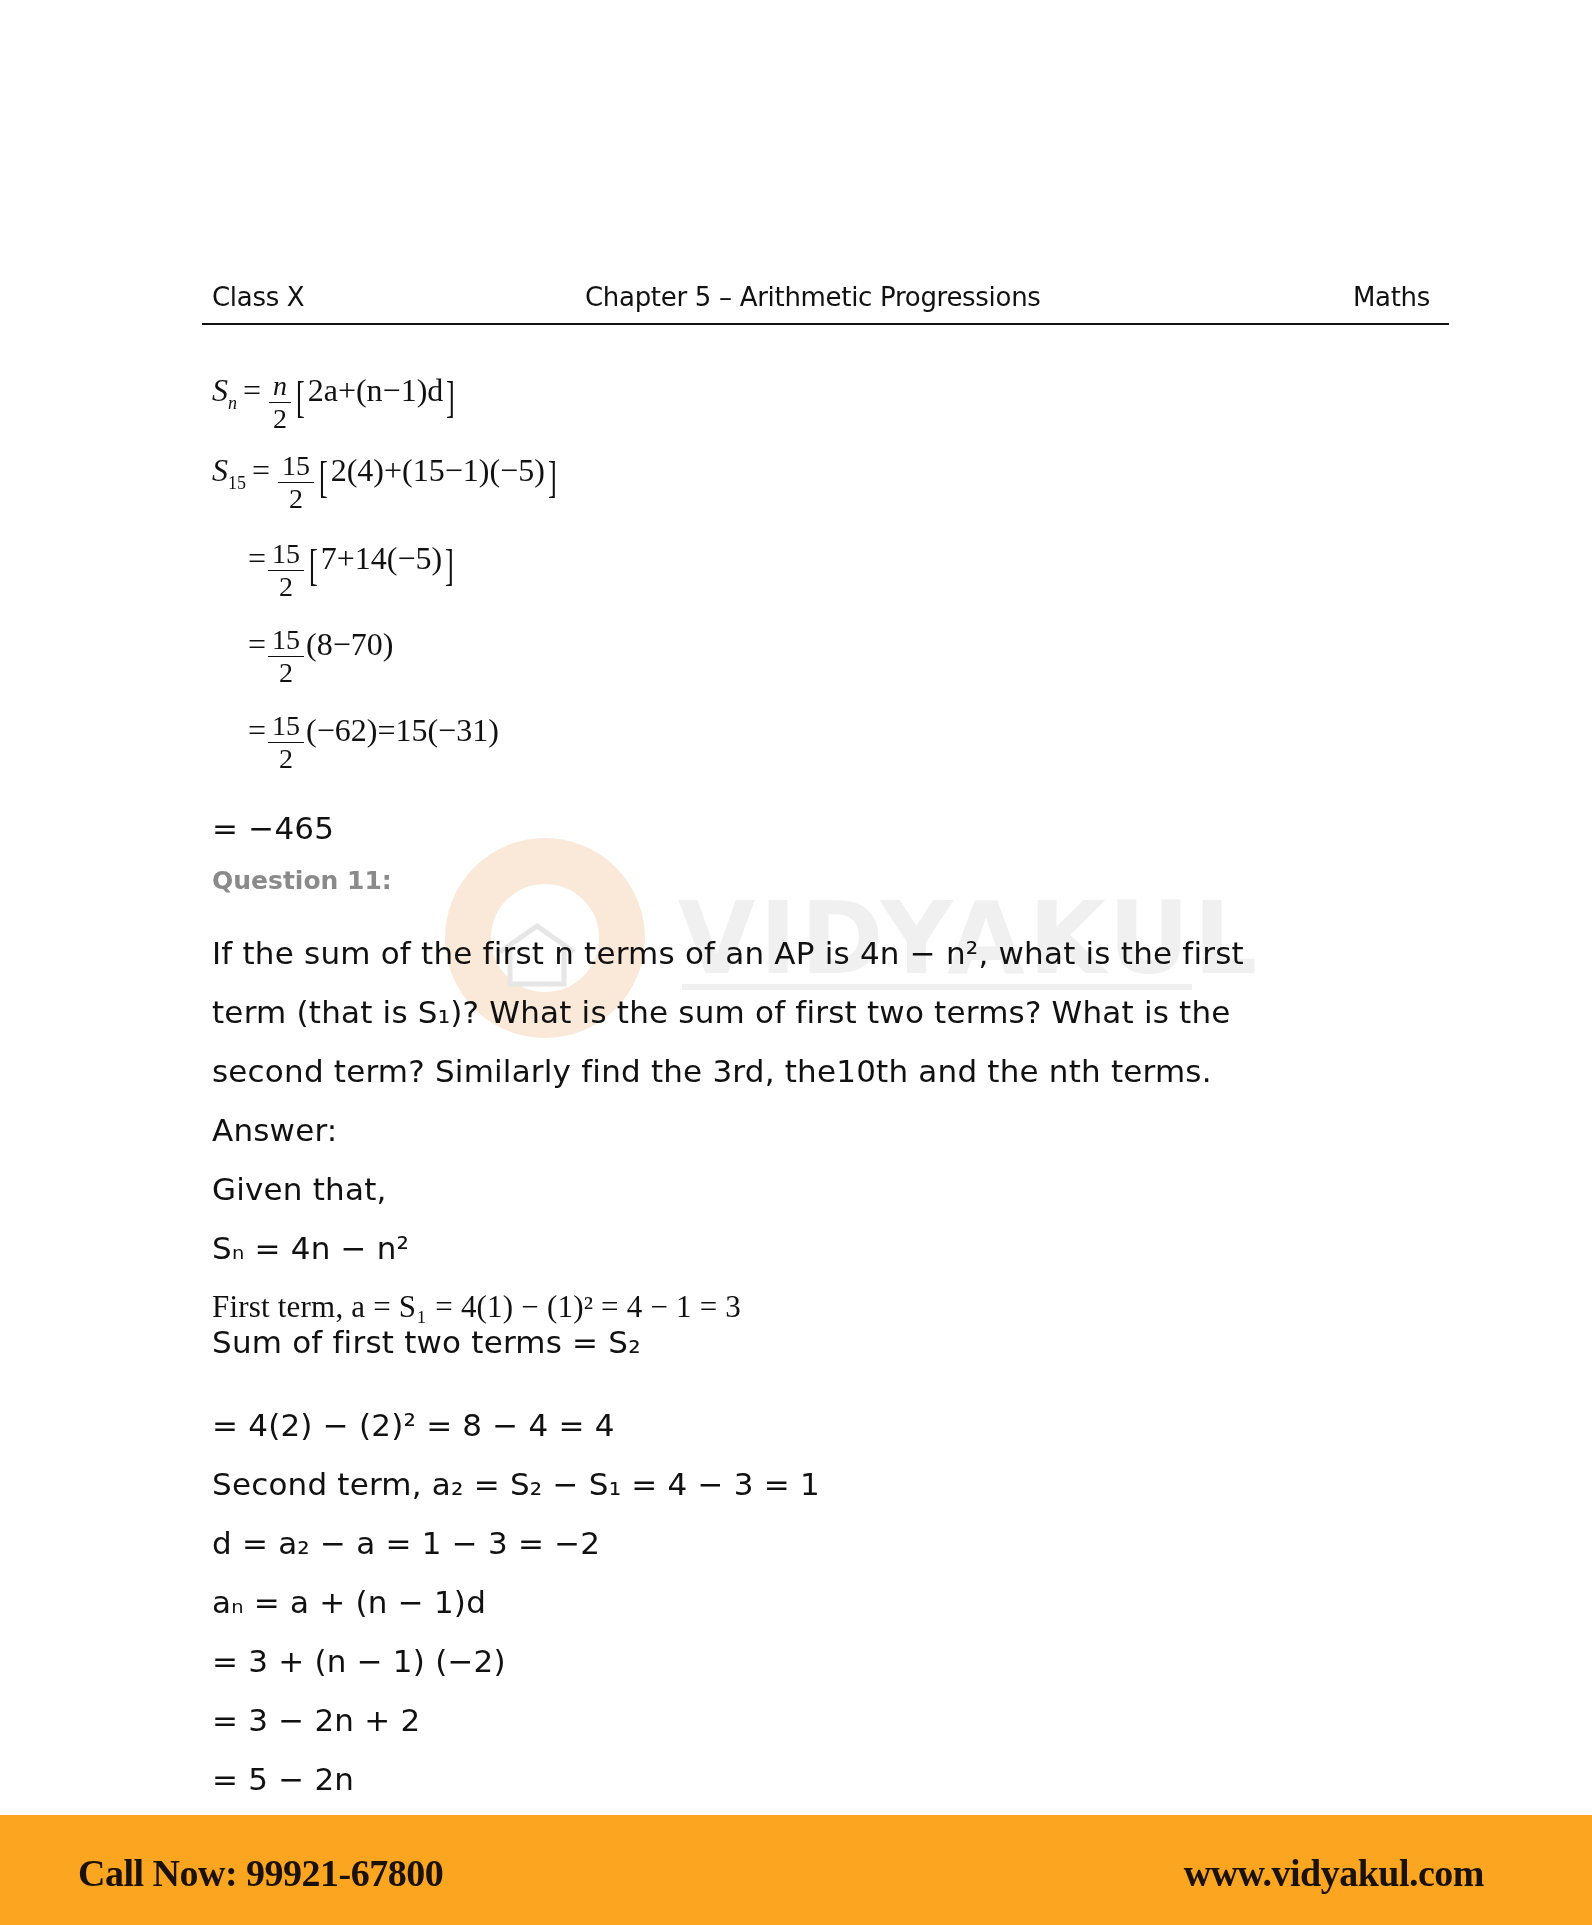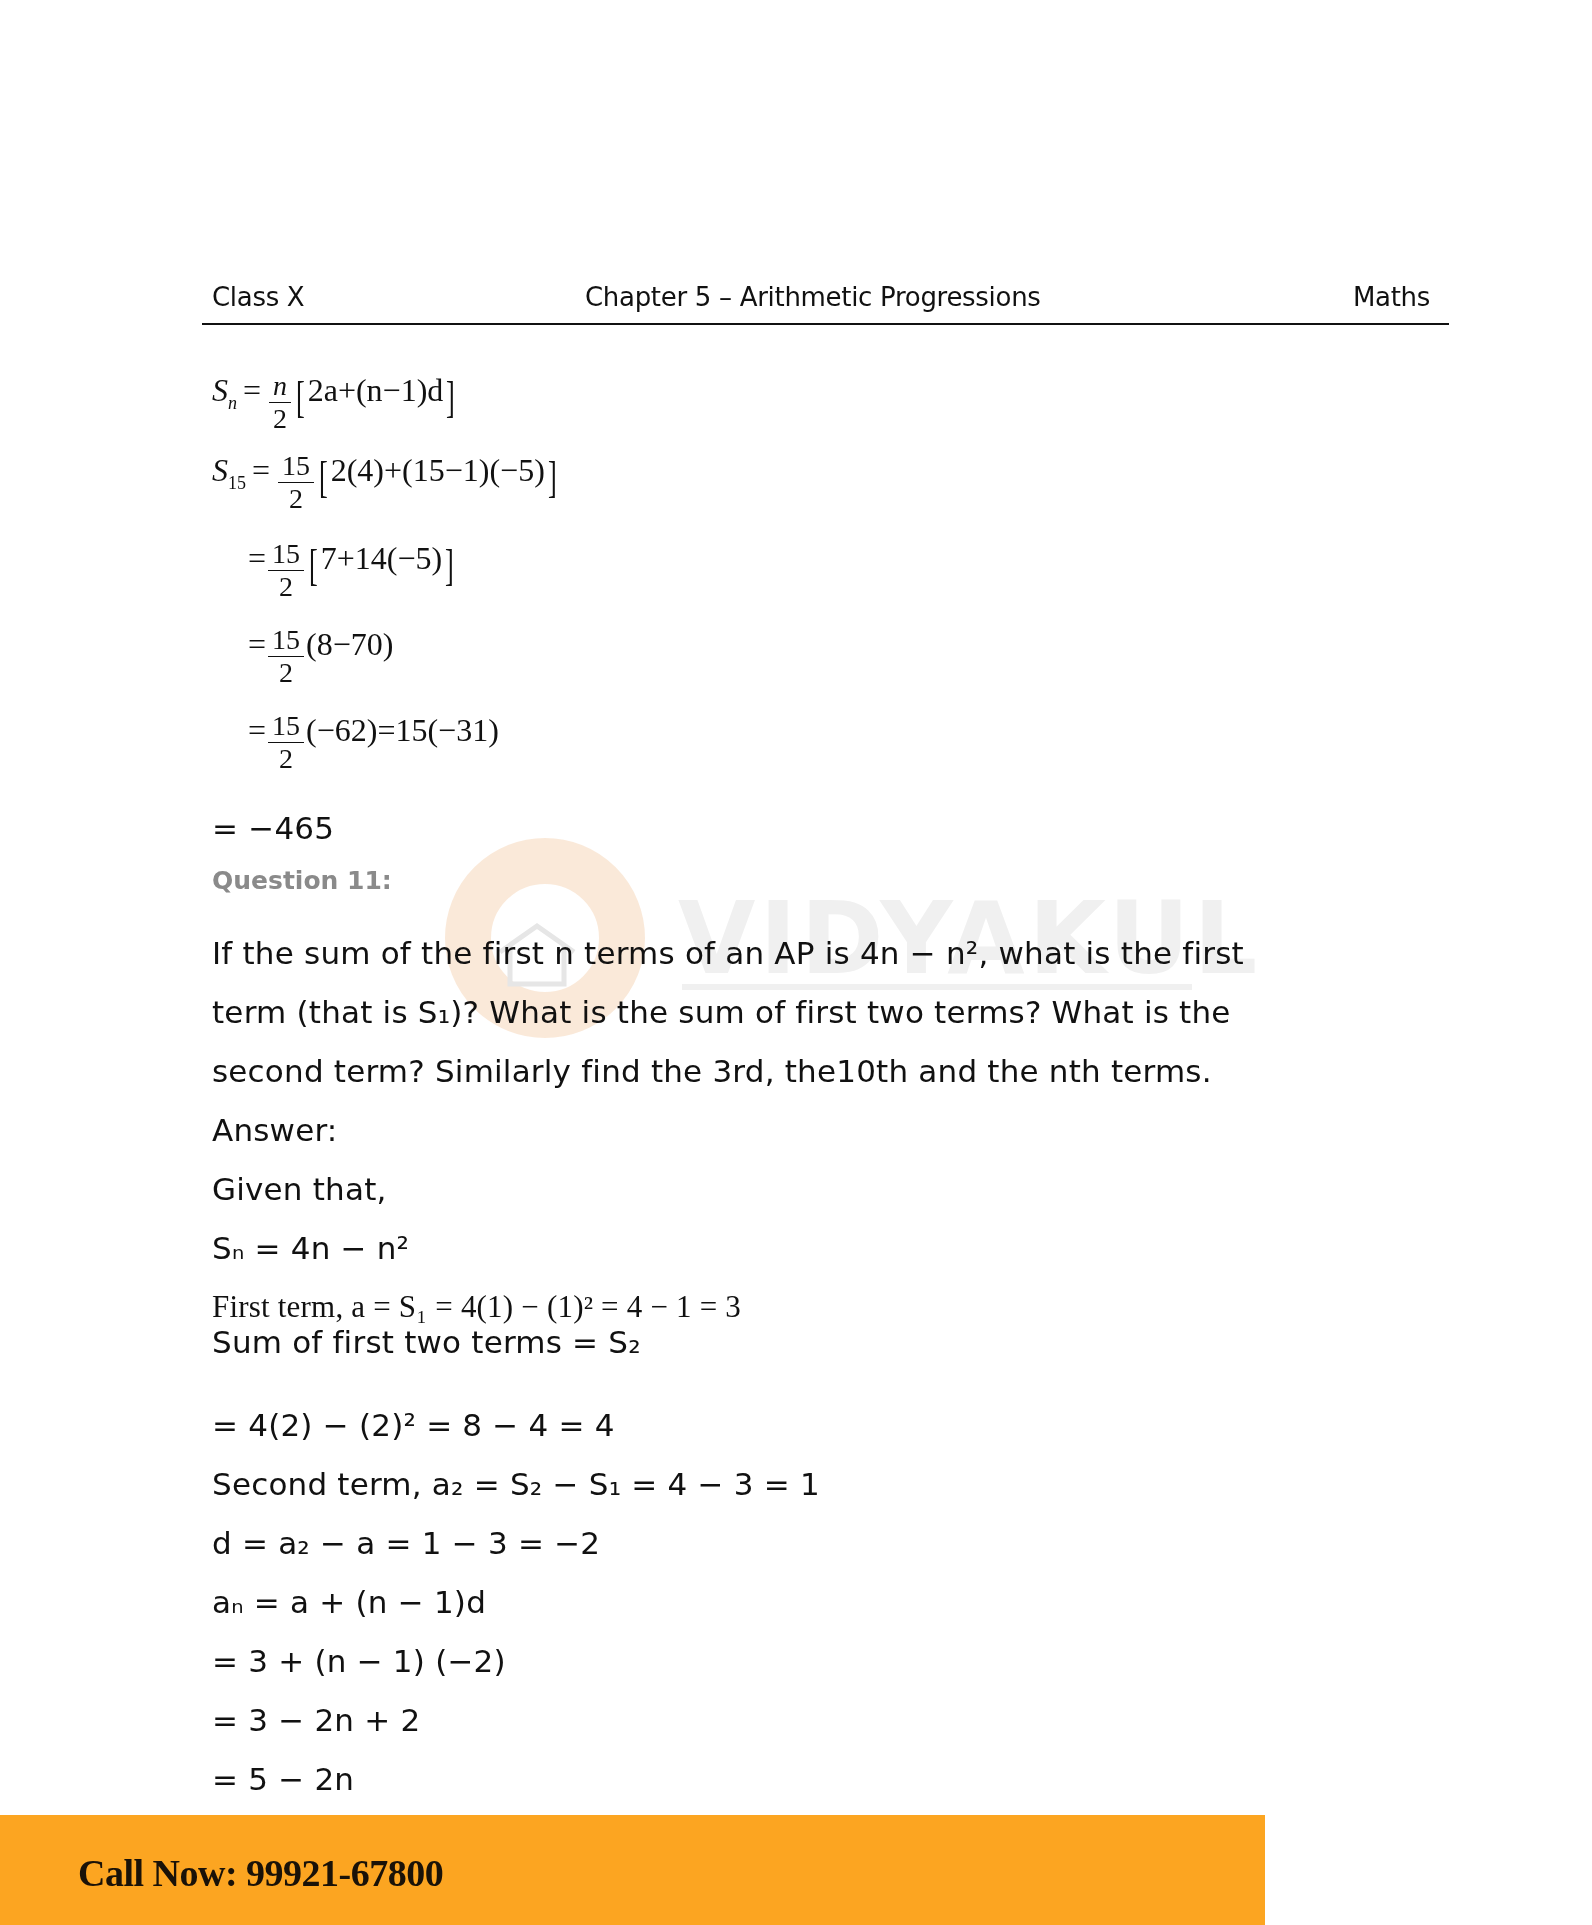--- a/index.html
+++ b/index.html
@@ -20,21 +20,21 @@
 
   .line { position:absolute; left:212px; font-family:"DejaVu Sans", sans-serif; font-size:31px; color:#111; white-space:nowrap; letter-spacing:0.2px; }
   .qtitle { position:absolute; left:212px; top:866px; font-family:"DejaVu Sans", sans-serif; font-size:25px; font-weight:bold; color:#8a8a8a; }
 
   .watermark { position:absolute; pointer-events:none; }
   .wm-gear { left:445px; top:838px; width:200px; height:200px; border-radius:50%; border:46px solid #f9e3cf; box-sizing:border-box; opacity:0.8; }
   .wm-house { left:492px; top:920px; width:90px; height:70px; }
   .wm-text { left:678px; top:880px; font-family:"DejaVu Sans", sans-serif; font-size:100px; font-weight:bold; color:#f0f0f0; letter-spacing:4px; }
   .wm-line { left:682px; top:984px; width:510px; height:6px; background:#f0f0f0; }
 
-  .footer { position:absolute; left:0; top:1815px; width:1265px; height:110px; background:#fca521; }
+  .footer { position:absolute; left:0; top:1815px; width:1592px; height:110px; background:#fca521; }
   .footer .call { position:absolute; left:78px; top:36px; font-family:"Liberation Serif", serif; font-weight:bold; font-size:38px; color:#1a1208; letter-spacing:-0.5px; }
   .footer .url { position:absolute; right:108px; top:36px; font-family:"Liberation Serif", serif; font-weight:bold; font-size:38px; color:#1a1208; letter-spacing:-0.5px; }
 </style>
 </head>
 <body>
 
 <div class="hdr" id="hdr-left">Class X</div>
 <div class="hdr" id="hdr-center">Chapter 5 – Arithmetic  Progressions</div>
 <div class="hdr" id="hdr-right">Maths</div>
 <div class="rule"></div>
@@ -114,13 +114,14 @@
 <div class="line" style="top:1407px;">= 4(2) − (2)² = 8 − 4 = 4</div>
 <div class="line" style="top:1466px;">Second term, a₂ = S₂ − S₁ = 4 − 3 = 1</div>
 <div class="line" style="top:1525px;">d = a₂ − a = 1 − 3 = −2</div>
 <div class="line" style="top:1584px;">aₙ = a + (n − 1)d</div>
 <div class="line" style="top:1643px;">= 3 + (n − 1) (−2)</div>
 <div class="line" style="top:1702px;">= 3 − 2n + 2</div>
 <div class="line" style="top:1761px;">= 5 − 2n</div>
 
 <div class="footer">
   <span class="call">Call Now: 99921-67800</span>
+  <span class="url">www.vidyakul.com</span>
 </div>
 
 </body></html>

